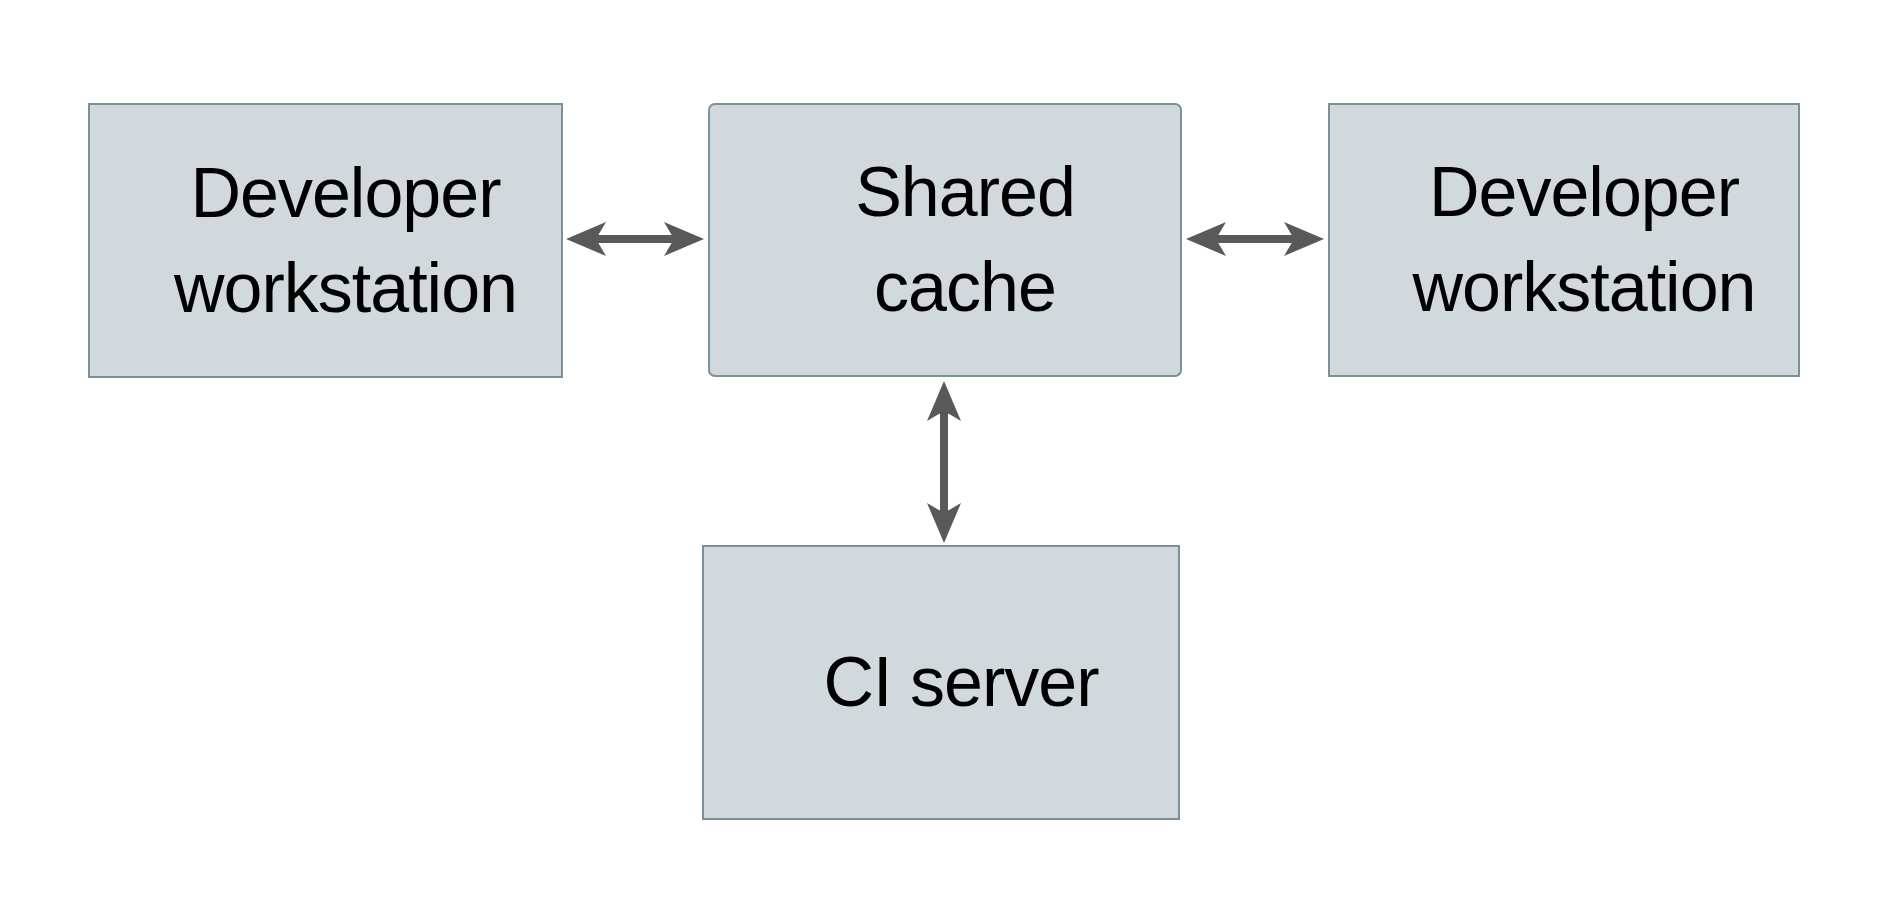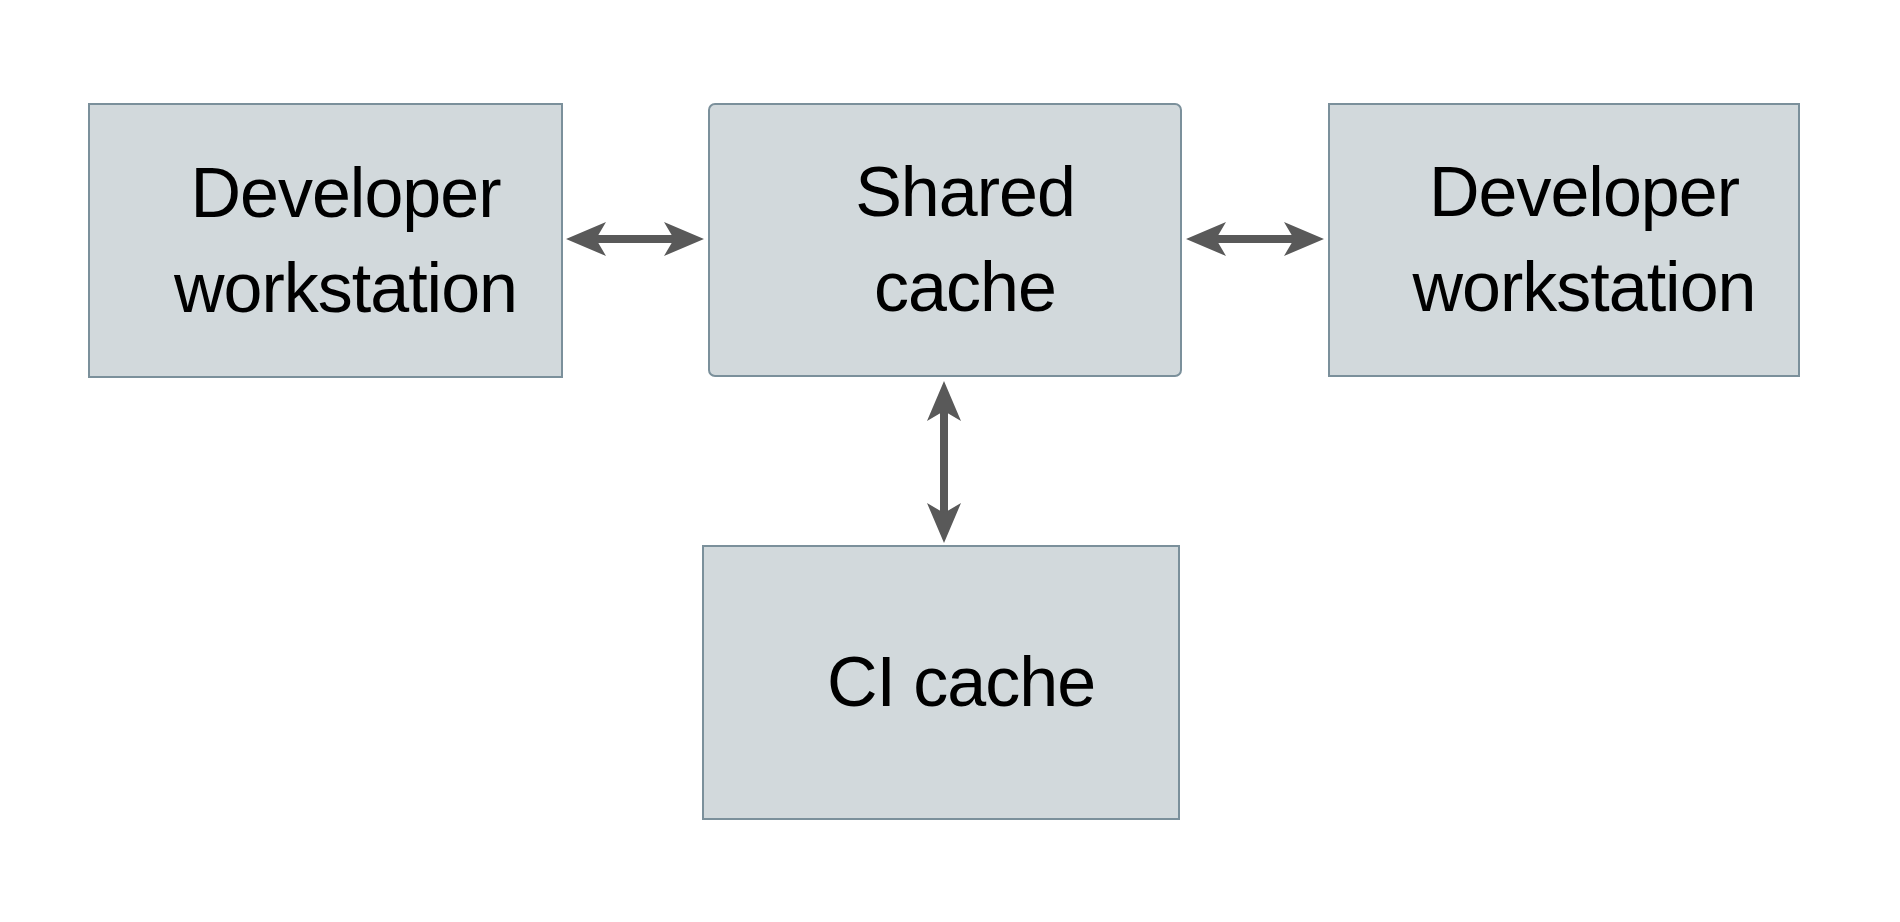--- a/index.html
+++ b/index.html
@@ -75,16 +75,16 @@
     <div class="node-label">Shared
 cache</div>
   </div>
 
   <div class="node" id="node-dev-right">
     <div class="node-label">Developer
 workstation</div>
   </div>
 
   <div class="node" id="node-ci">
-    <div class="node-label">CI cache</div>
+    <div class="node-label">CI server</div>
   </div>
 
 </div>
 
 </body></html>

